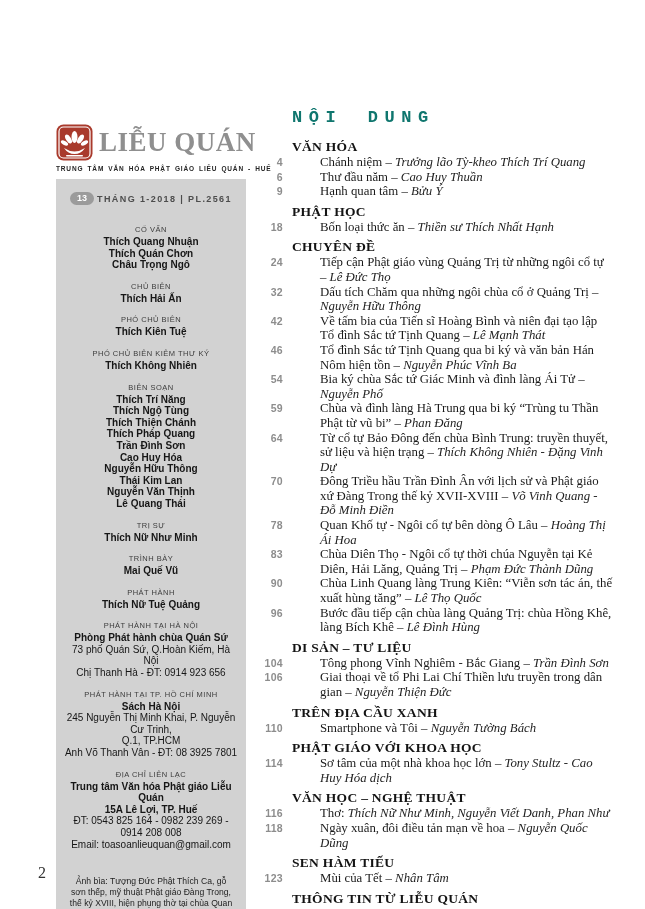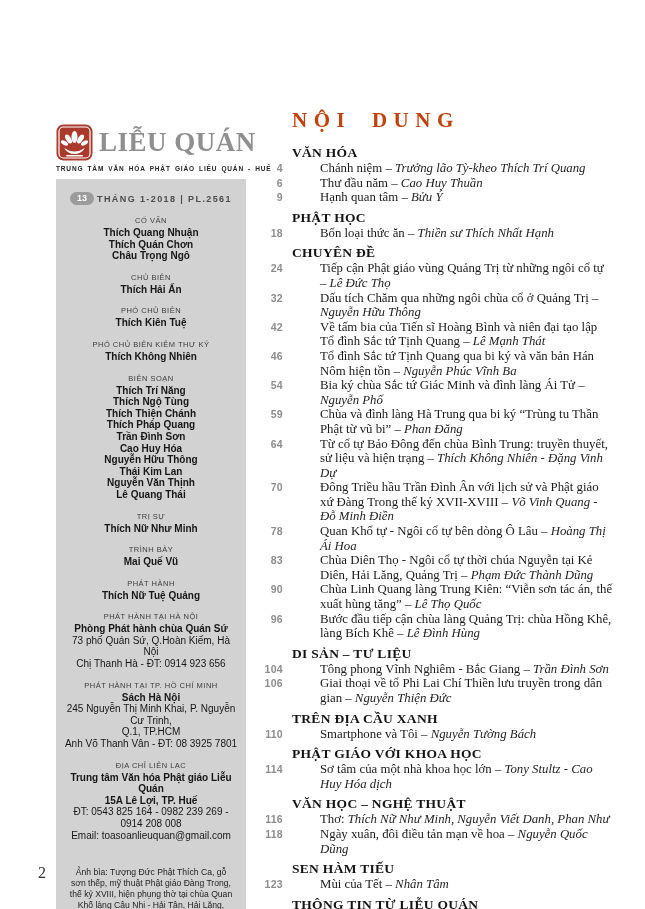--- a/index.html
+++ b/index.html
@@ -9,38 +9,38 @@
   
   .left-col { position:absolute; left:56px; top:124px; width:190px; }
   .logo-row { display:flex; align-items:center; gap:6px; }
   .logo-icon { width:37px; height:37px; flex:0 0 37px; }
   .logo-text { font-family:"Liberation Serif", serif; font-size:27px; font-weight:600;
                color:#8f8f8f; letter-spacing:0.5px; white-space:nowrap; line-height:37px; }
   .tagline { margin-top:4px; font-family:"Liberation Sans", sans-serif; font-weight:bold;
              font-size:6.5px; letter-spacing:0.85px; word-spacing:1.5px; color:#252525;
              white-space:nowrap; text-align:center; }
   .gray-box { margin-top:7px; background:#d2d2d2; padding:10px 8px 12px; text-align:center; }
-  .issue-row { display:flex; justify-content:center; align-items:center; gap:3px; margin:3px 0 11px; }
+  .issue-row { display:flex; justify-content:center; align-items:center; gap:3px; margin:3px 0 20px; }
   .issue-badge { background:#9b9b9b; color:#ffffff; border-radius:8px; padding:1px 7px 2px;
                  font-family:"Liberation Sans", sans-serif; font-weight:bold; font-size:9px; }
   .issue-info { font-family:"Liberation Sans", sans-serif; font-weight:bold; font-size:9px;
                 letter-spacing:1.4px; color:#4c4c4c; white-space:nowrap; }
   .sb-label { margin-top:11px; margin-bottom:2px; font-family:"Liberation Sans", sans-serif;
               font-size:7.5px; letter-spacing:0.5px; color:#3b3b3b; }
   .sb-line { font-family:"Liberation Sans", sans-serif; font-size:10px; line-height:11.6px; color:#161616;text-align:center; }
   .sb-line.bold { font-weight:bold; }
   .cover-note { margin-top:26px; font-family:"Liberation Sans", sans-serif; font-size:8.6px;
                 line-height:11px; color:#1d1d1d; text-align:center; padding:0 4px; }
   .page-num { position:absolute; left:-18px; top:740px; font-family:"Liberation Serif", serif;
               font-size:16px; color:#333333; }
 
   
   .toc { position:absolute; left:253px; top:108px; width:360px; }
-  .toc-title { font-family:Liberation Serif, serif; font-weight:bold; font-size:21px;
-               letter-spacing:6.5px; word-spacing:9px; color:#c2410c; margin:0 0 12px 39px; }
+  .toc-title { font-family:Liberation Mono, monospace; font-weight:bold; font-size:17px;
+               letter-spacing:6.5px; word-spacing:9px; color:#0f766e; margin:0 0 12px 39px; }
   .toc-section { margin-top:5px; }
   .toc-heading { font-family:"Liberation Serif", serif; font-weight:bold; font-size:13.5px;
                  line-height:16px; color:#141414; padding-left:39px; letter-spacing:0.3px; }
   .toc-row { display:flex; }
   .toc-num { flex:0 0 30px; text-align:right; margin-right:9px;
              font-family:"Liberation Sans", sans-serif; font-weight:bold; font-size:10.5px;
              line-height:14.6px; color:#8d8d8d; letter-spacing:0.3px; }
   .toc-text { flex:1; font-family:"Liberation Serif", serif; font-size:12.8px;
               line-height:14.6px; color:#1a1a1a;margin-left:28px; }
   .toc-text i { font-style:italic; color:#222222; }

